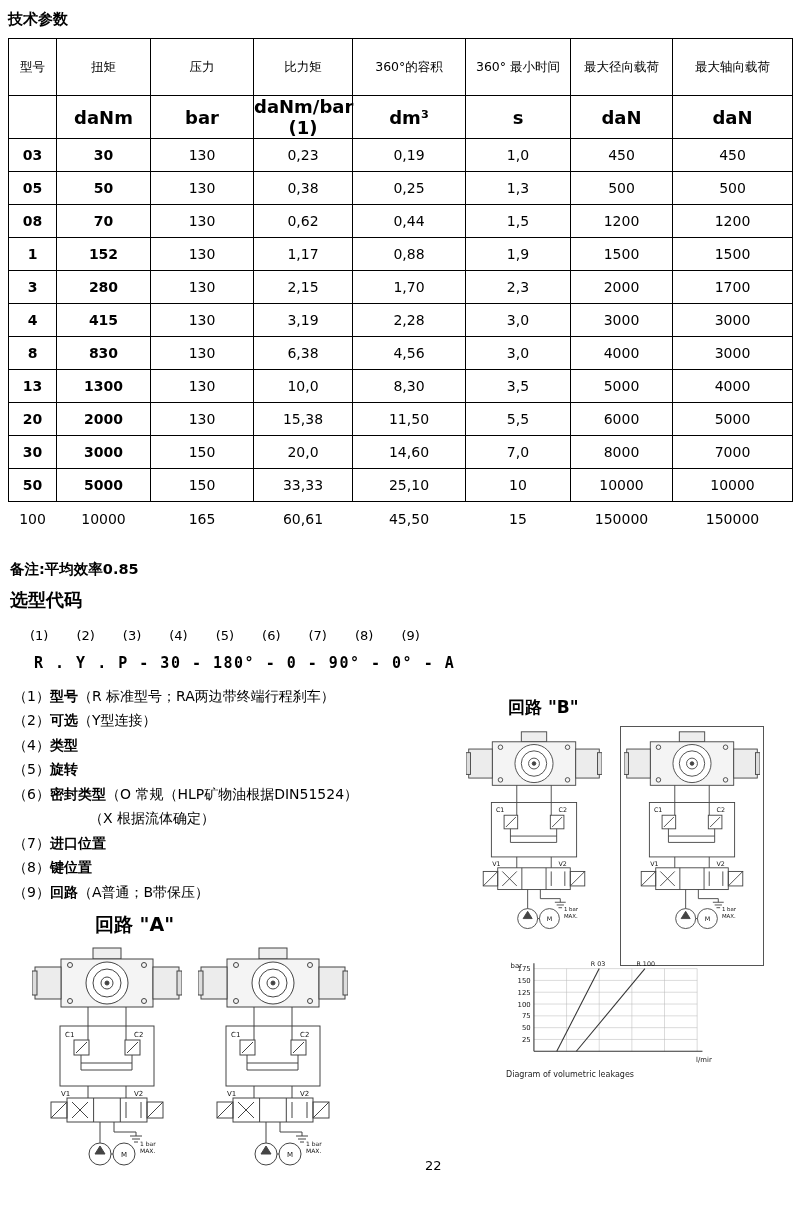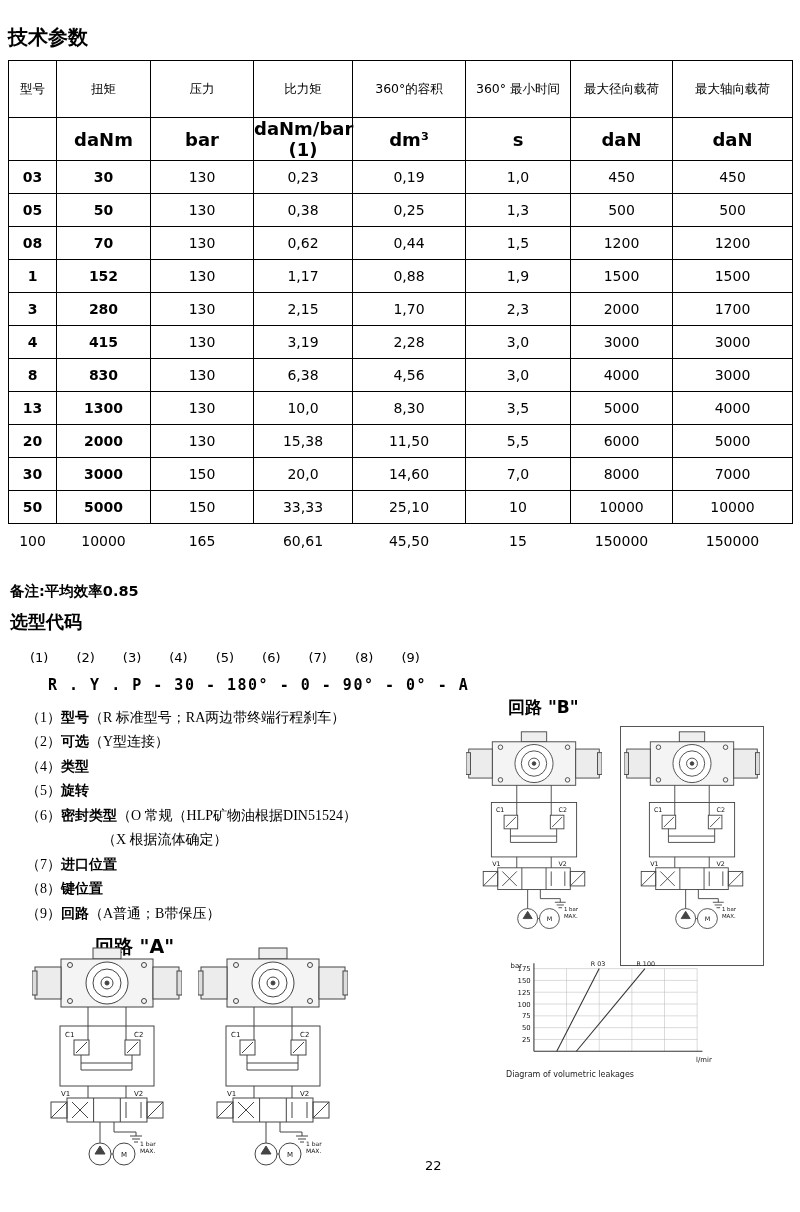--- a/index.html
+++ b/index.html
@@ -1,36 +1,36 @@
 <!DOCTYPE html>
 <html><head>
 <meta charset="utf-8">
 <style>
   * { margin:0; padding:0; box-sizing:border-box; }
   html,body { background:#fff; }
   body { width:800px; font-family:"DejaVu Sans","Liberation Sans",sans-serif; color:#000; }
   .page { position:relative; width:800px; height:1212px; background:#fff; overflow:hidden; }
 
-  .title { font-size:20px; font-weight:bold; padding:24px 0 9px 8px; }
+  .title { font-size:15px; font-weight:bold; padding:10px 0 9px 8px; }
 
   table.spec-table { border-collapse:collapse; margin-left:8px; table-layout:fixed; width:784px; }
   .spec-table th, .spec-table td { text-align:center; vertical-align:middle; }
   .spec-table thead tr.hdr th { border:1px solid #000; font-weight:normal; font-size:12.5px; height:57px; white-space:nowrap; overflow:hidden; }
   .spec-table thead tr.units th { border:1px solid #000; font-weight:bold; font-size:18px; height:34px; }
   .spec-table tbody td { border:1px solid #000; font-size:14px; height:33px; }
   .spec-table tbody td.b { font-weight:bold; }
   .spec-table tbody tr.open-row td { border:none; height:34px; font-weight:normal; }
   .spec-table tbody tr.open-row td.b { font-weight:normal; }
 
   .note { margin:24px 0 0 10px; font-size:14.5px; font-weight:bold; }
   .sel-title { margin:9px 0 16px 10px; font-size:18px; font-weight:bold; }
   .positions { display:flex; gap:28px; margin:14px 0 0 30px; font-size:13px; }
-  .code-line { margin:11px 0 0 48px; font-size:15px; font-weight:bold;
+  .code-line { margin:11px 0 0 34px; font-size:15px; font-weight:bold;
                font-family:"DejaVu Sans Mono","Liberation Mono",monospace; letter-spacing:1.5px; }
-  ul.items { list-style:none; margin:12px 0 0 26px; font-size:14px; line-height:24.5px; width:460px;font-family:Liberation Serif, serif; }
+  ul.items { list-style:none; margin:12px 0 0 13px; font-size:14px; line-height:24.5px; width:460px; }
   ul.items .label { font-weight:bold; }
   ul.items li.indent { padding-left:76px; }
 
   .circuit-a-label { margin:8px 0 0 95px; font-size:19px; font-weight:bold; }
   .diagrams { display:flex; }
   .circuit-a.diagrams { position:absolute; left:32px; top:946px; gap:16px; }
   .circuit-a .diagram { width:150px; }
   .circuit-b-label { position:absolute; left:508px; top:696px; font-size:17px; font-weight:bold; }
   .circuit-b.diagrams { position:absolute; left:466px; top:730px; gap:22px; }
   .circuit-b .diagram { width:136px; }

